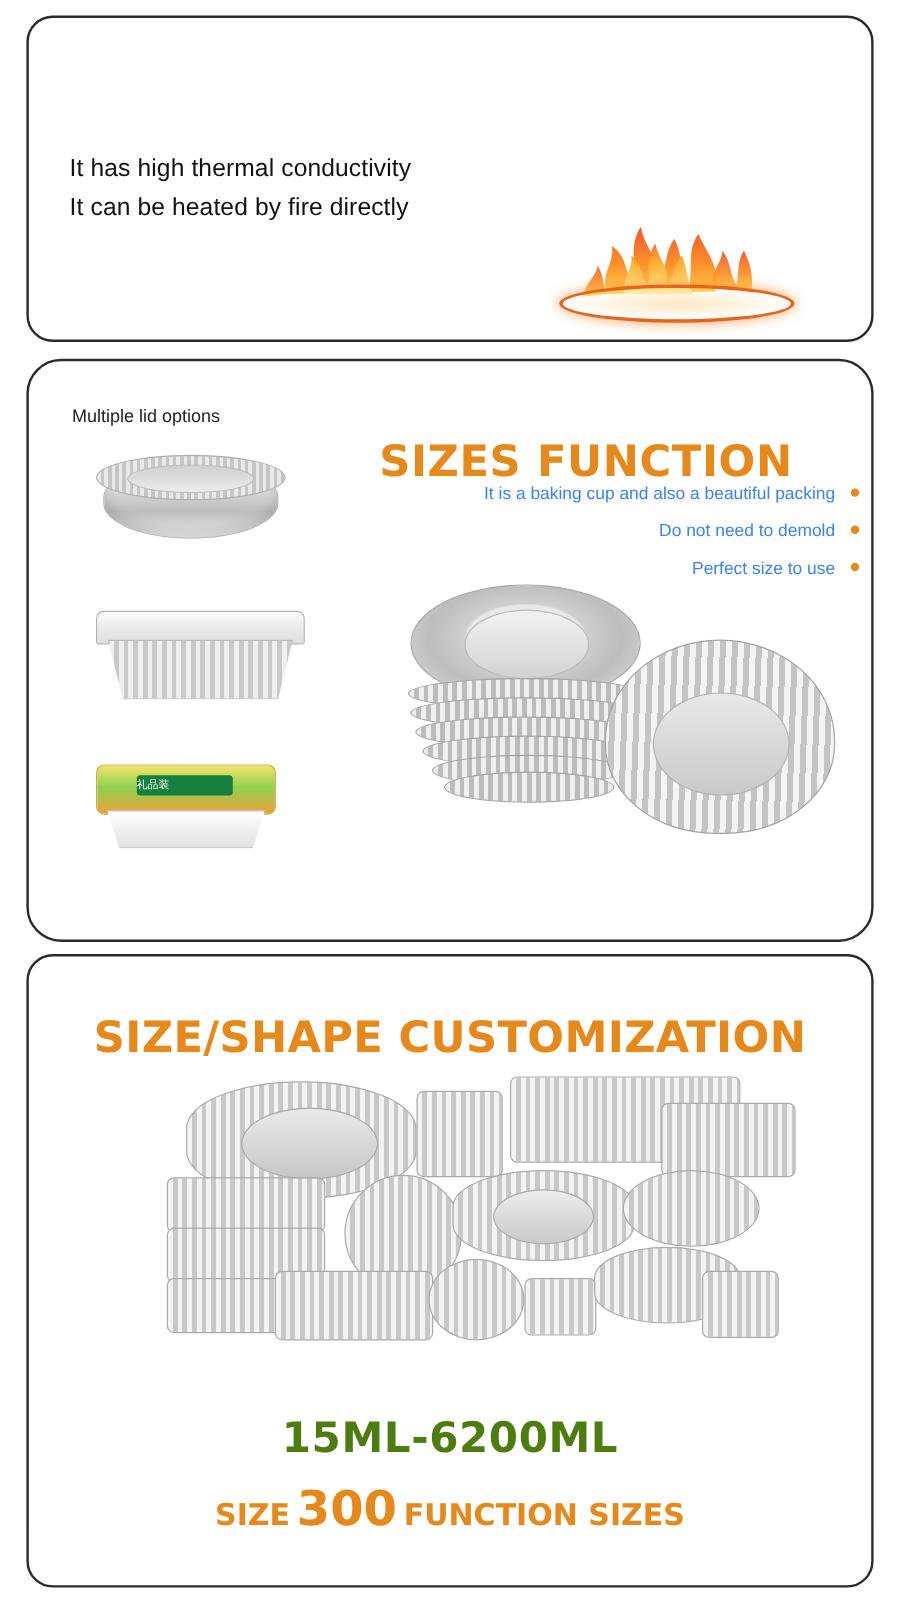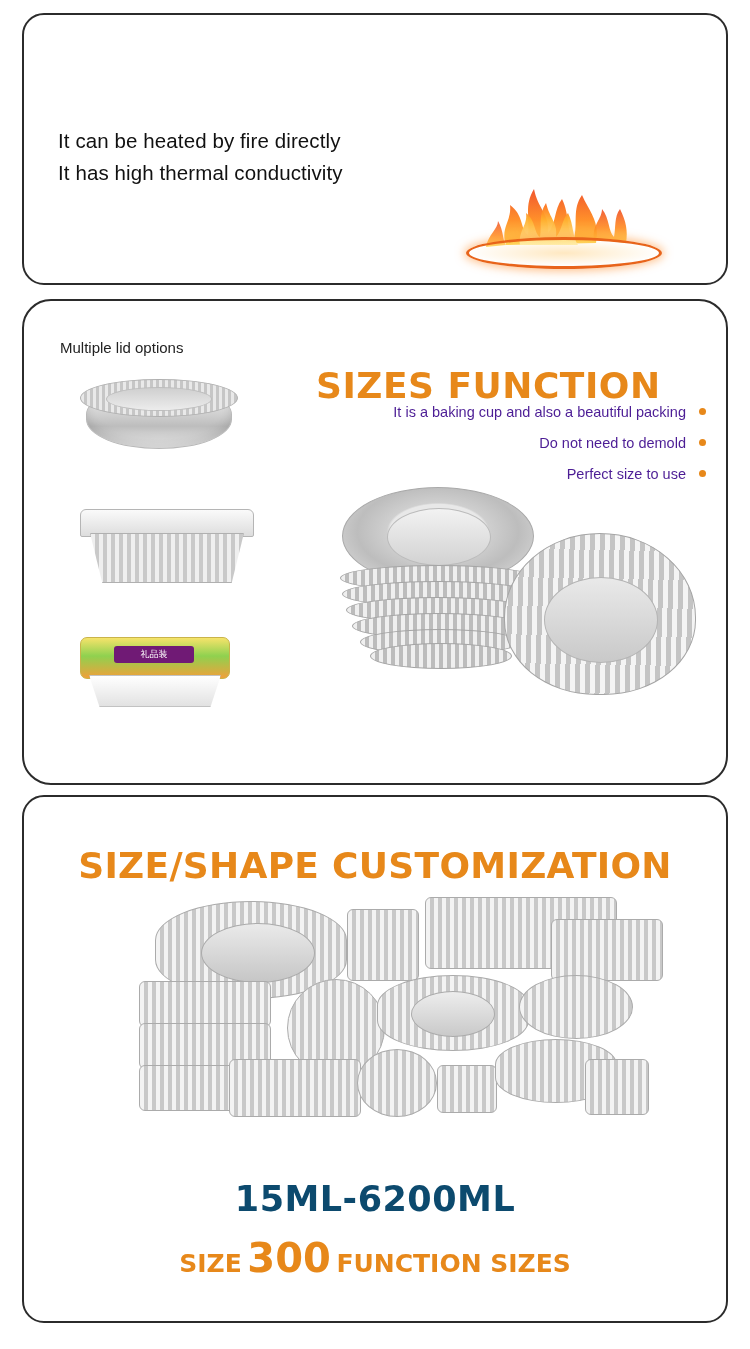--- a/index.html
+++ b/index.html
@@ -86,25 +86,25 @@
     left: 292px;
     top: 34px;
     font-size: 36px;
     font-weight: bold;
     color: #e7881a;
     letter-spacing: 0.5px;
     font-family: "DejaVu Sans", sans-serif;
   }
   .bullets {
     position: absolute;
-    right: 20px;
+    right: 10px;
     top: 96px;
     text-align: right;
     font-size: 14.5px;
-    color: #4c1d95;
+    color: #3b82f6;
     line-height: 31px;
   }
   .bullets .row { white-space: nowrap; }
   .bullets .dot {
     display: inline-block;
     width: 7px;
     height: 7px;
     background: #e7881a;
     border-radius: 50%;
     margin-left: 9px;
@@ -180,26 +180,25 @@
     left: 0; top: 0;
     width: 148px; height: 40px;
     border-radius: 7px;
     background: linear-gradient(180deg,#f6e36a 0%, #8fd14f 45%, #f0a03a 100%);
     border: 1px solid #c9b44a;
   }
   .printed-tray .plabel {
     position: absolute;
     left: 34px; top: 9px;
     width: 80px; height: 17px;
-    background: #701a75;
+    background: #15803d;
     border-radius: 3px;
     color: #fff;
     font-size: 9px;
     line-height: 17px;
-    text-align: center;
   }
   .printed-tray .pbody {
     position: absolute;
     left: 9px; top: 38px;
     width: 130px; height: 30px;
     background: linear-gradient(180deg,#ffffff,#e2e2e2);
     border: 1px solid #c2c2c2;
     border-radius: 0 0 8px 8px;
     clip-path: polygon(0 0, 100% 0, 92% 100%, 8% 100%);
   }
@@ -295,21 +294,21 @@
   .t.rect { border-radius: 6px; }
   .t.oval { border-radius: 50% / 40%; }
 
   .ml-line {
     position: absolute;
     left: 0; right: 0;
     top: 382px;
     text-align: center;
     font-size: 35px;
     font-weight: bold;
-    color: #0c4a6e;
+    color: #4d7c0f;
     font-family: "DejaVu Sans", sans-serif;
     letter-spacing: 0.5px;
   }
   .over-line {
     position: absolute;
     left: 0; right: 0;
     top: 438px;
     text-align: center;
     color: #e7881a;
     font-family: "DejaVu Sans", sans-serif;
@@ -319,22 +318,22 @@
   .over-line .small { font-size: 25px; }
   .over-line .big { font-size: 40px; }
 </style>
 </head>
 <body>
 
 <div class="page">
 
   <section class="card panel1">
     <div class="panel1-text">
+      <div>It has high thermal conductivity</div>
       <div>It can be heated by fire directly</div>
-      <div>It has high thermal conductivity</div>
     </div>
 
     <div class="fire-wrap">
       <svg width="220" height="110" viewBox="0 0 220 110" aria-hidden="true">
         <defs>
           <linearGradient id="fl1" x1="0" y1="1" x2="0" y2="0">
             <stop offset="0%" stop-color="#ffd24a"></stop>
             <stop offset="45%" stop-color="#ff8a1f"></stop>
             <stop offset="100%" stop-color="#f04e23"></stop>
           </linearGradient>

